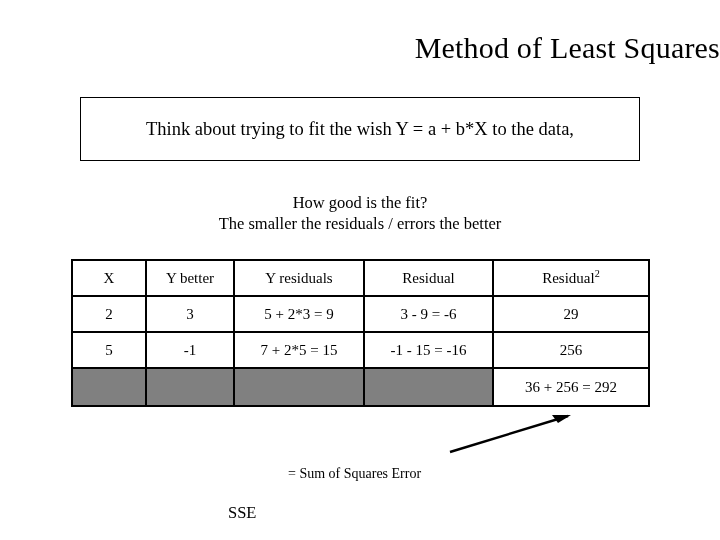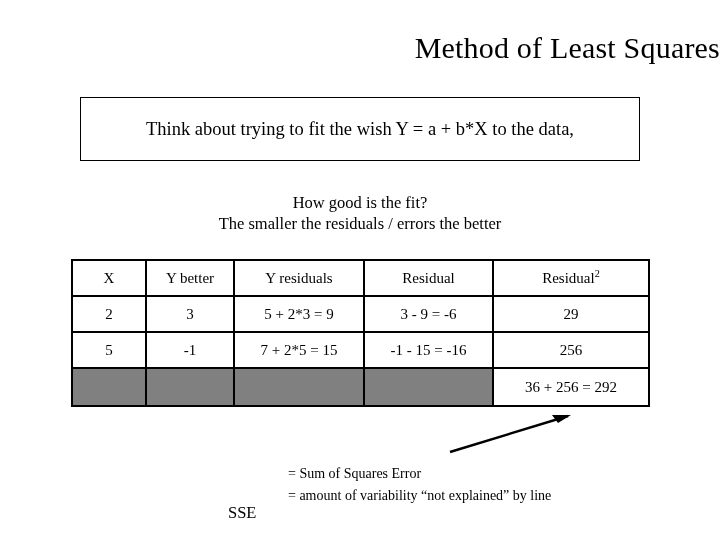--- a/index.html
+++ b/index.html
@@ -202,16 +202,15 @@
   </table>
 
   <svg id="sse-arrow" viewBox="0 0 145 60" width="145" height="60">
     <path d="M 10 47 L 128 11" stroke="#000000" stroke-width="2.4" fill="none" stroke-linecap="butt"></path>
     <path d="M 131 10 L 112 10 L 118 18 Z" fill="#000000"></path>
   </svg>
 
   <div id="sse-label">SSE</div>
   <div id="sse-definitions">
     <div class="sse-def-line">= Sum of Squares Error</div>
-    <div class="sse-def-line">= amount of variability “not explained” by line</div>
   </div>
 
 </div>
 
 </body></html>

